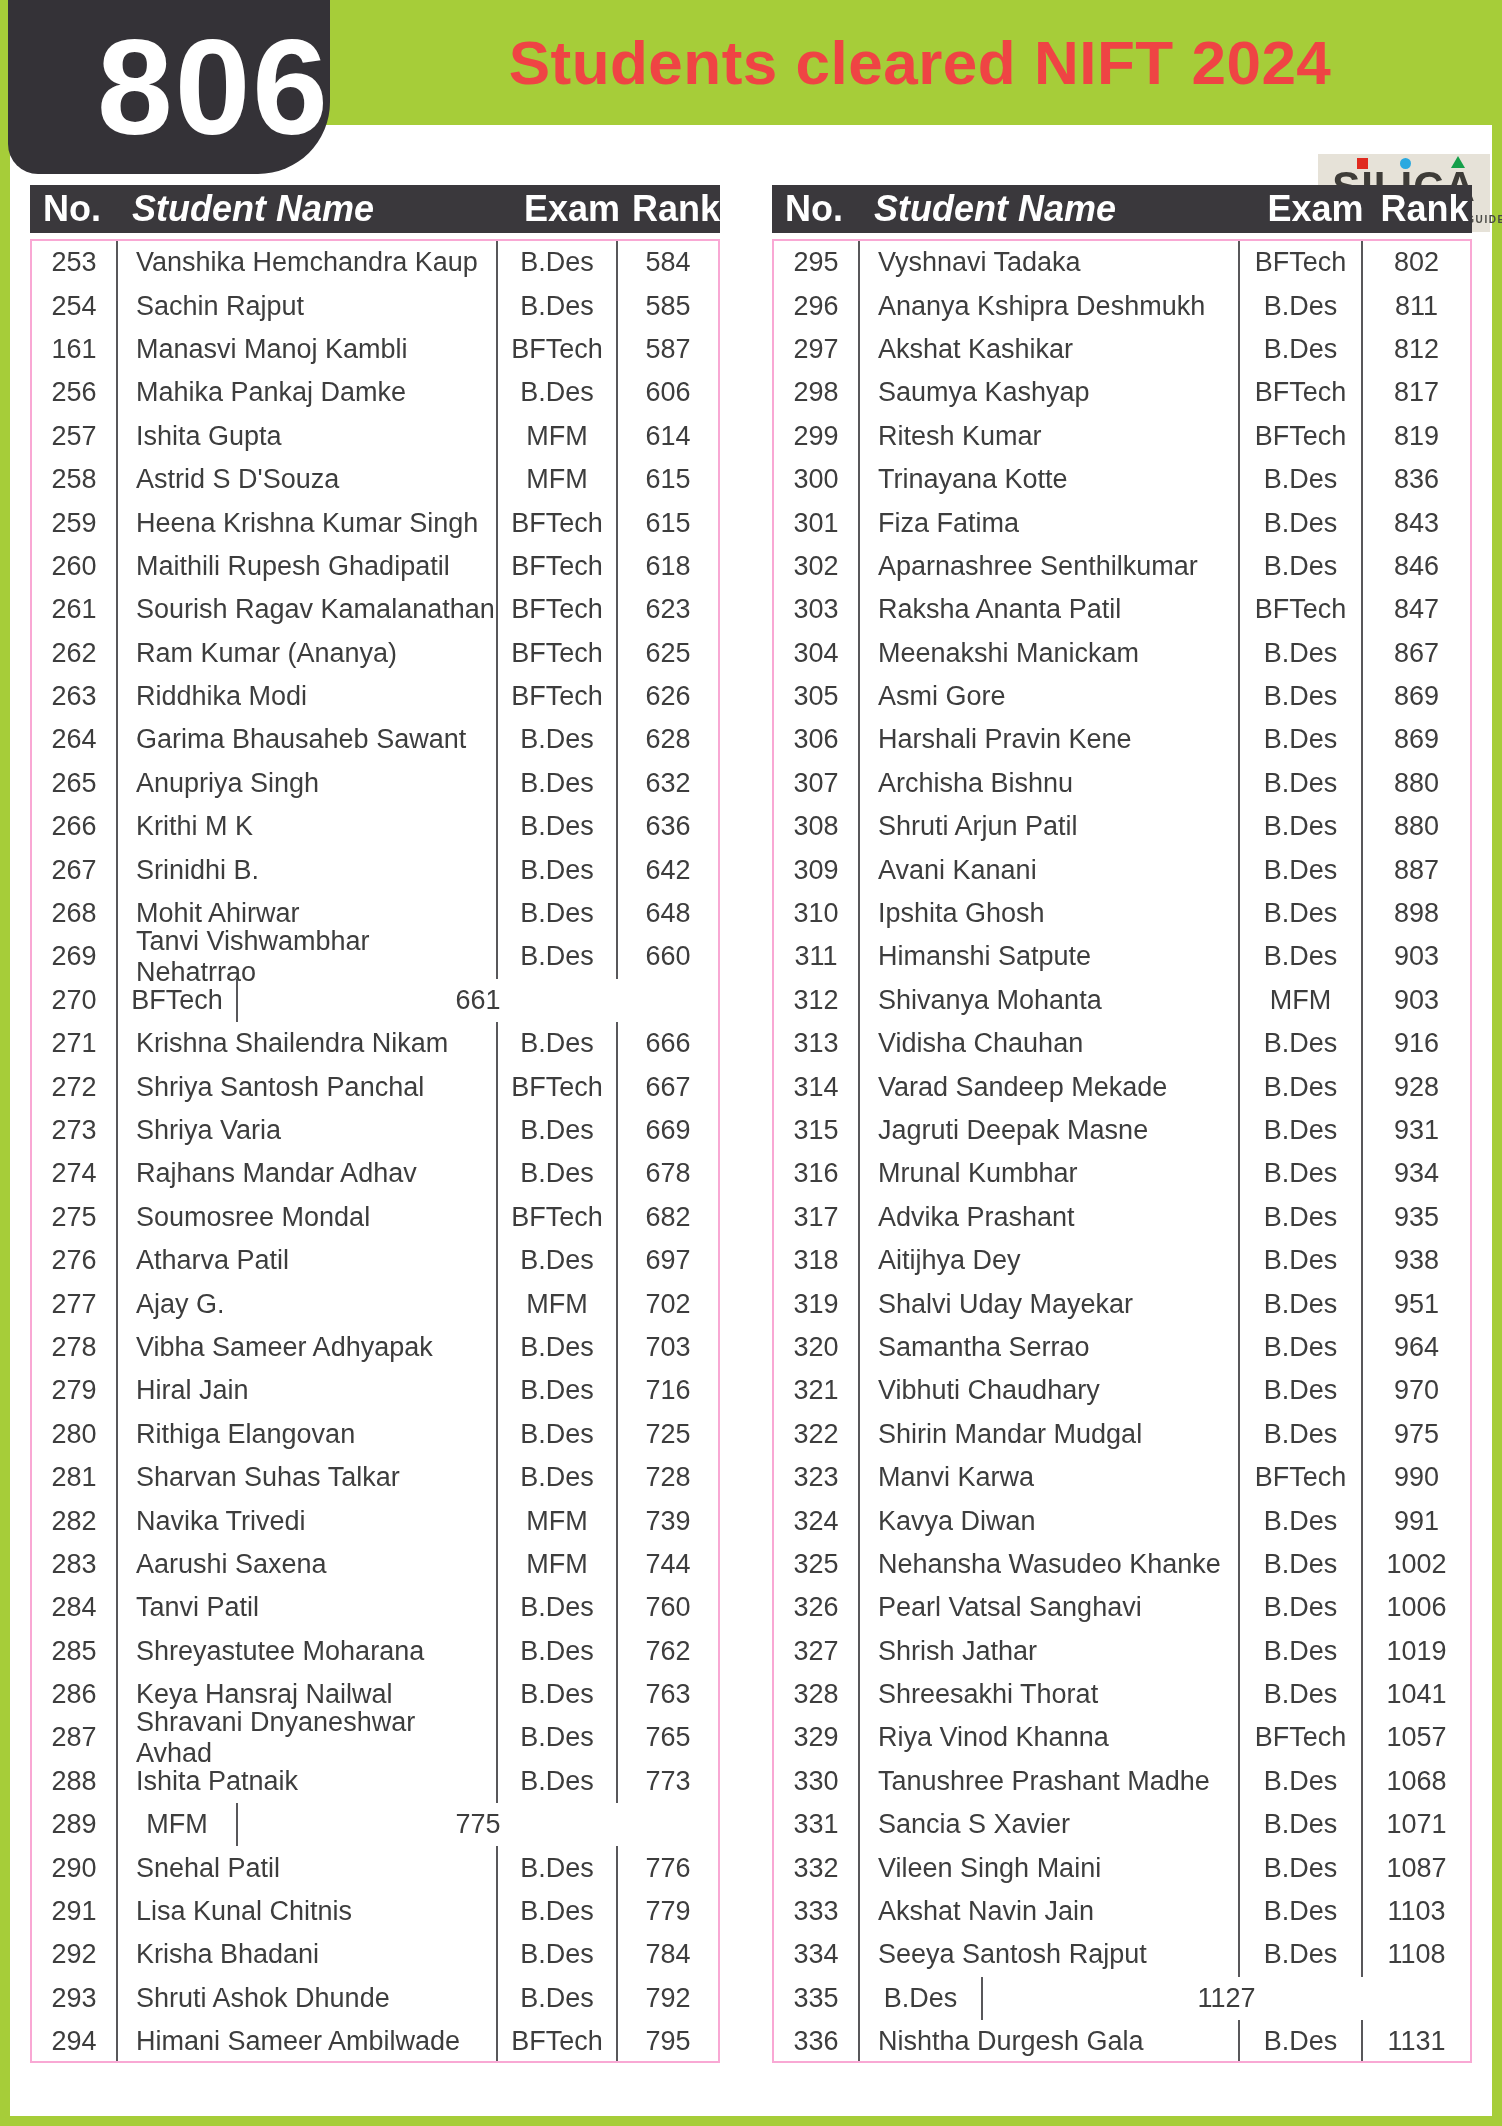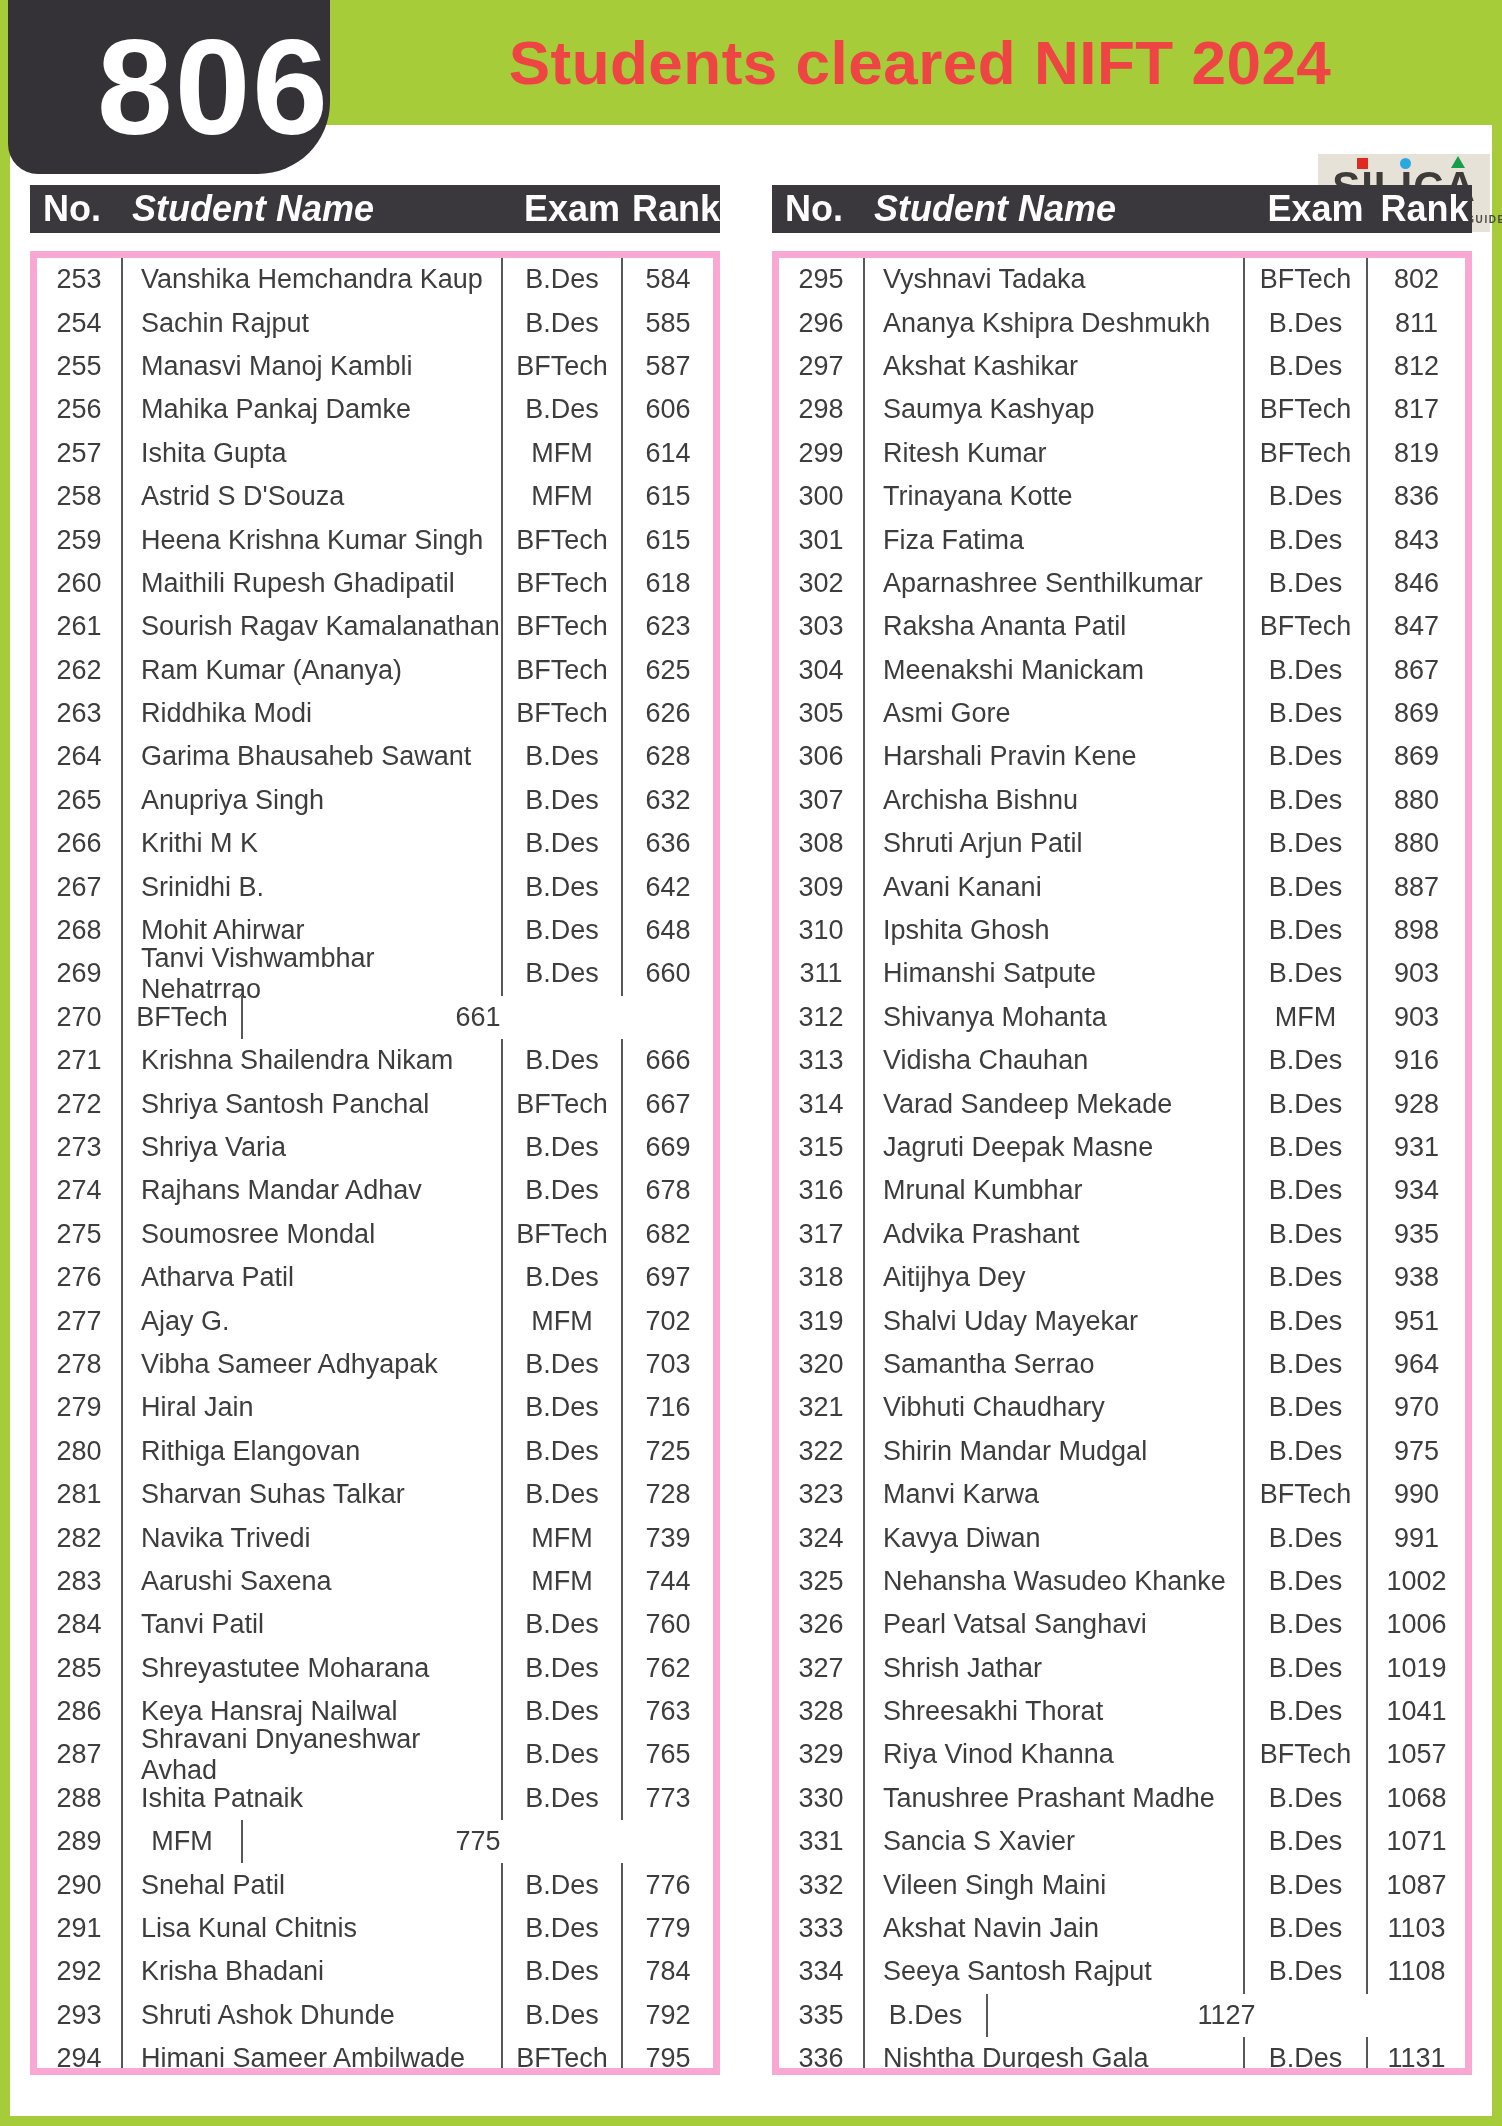--- a/index.html
+++ b/index.html
@@ -41,21 +41,21 @@
   }
   
   .table{position:absolute;top:185px;}
   .table-left{left:30px;width:690px;}
   .table-right{left:772px;width:700px;}
   .thead{
     height:48px;background:#3a383c;display:flex;align-items:center;
     color:#ffffff;font-size:36px;font-weight:700;
   }
   .tbody{
-    margin-top:18px;border:7px solid #f9a8d4;background:#ffffff;
+    margin-top:6px;border:2px solid #f9a8d4;background:#ffffff;
     height:1824px;box-sizing:border-box;overflow:hidden;
   }
   .trow{display:flex;height:43.4px;align-items:center;}
   .tcell{height:100%;display:flex;align-items:center;box-sizing:border-box;
     color:#3d3d3d;font-size:27px;}
   .c-no{width:84px;justify-content:center;}
   .c-name{width:380px;padding-left:18px;border-left:2px solid #58575a;}
   .table-right .c-name{width:380px;}
   .c-exam{width:120px;justify-content:center;border-left:2px solid #58575a;}
   .table-right .c-exam{width:123px;}
@@ -103,21 +103,21 @@
         <div class="tcell c-exam">B.Des</div>
         <div class="tcell c-rank">584</div>
       </div>
       <div class="trow">
         <div class="tcell c-no">254</div>
         <div class="tcell c-name">Sachin Rajput</div>
         <div class="tcell c-exam">B.Des</div>
         <div class="tcell c-rank">585</div>
       </div>
       <div class="trow">
-        <div class="tcell c-no">255</div>
+        <div class="tcell c-no">161</div>
         <div class="tcell c-name">Manasvi Manoj Kambli</div>
         <div class="tcell c-exam">BFTech</div>
         <div class="tcell c-rank">587</div>
       </div>
       <div class="trow">
         <div class="tcell c-no">256</div>
         <div class="tcell c-name">Mahika Pankaj Damke</div>
         <div class="tcell c-exam">B.Des</div>
         <div class="tcell c-rank">606</div>
       </div>

